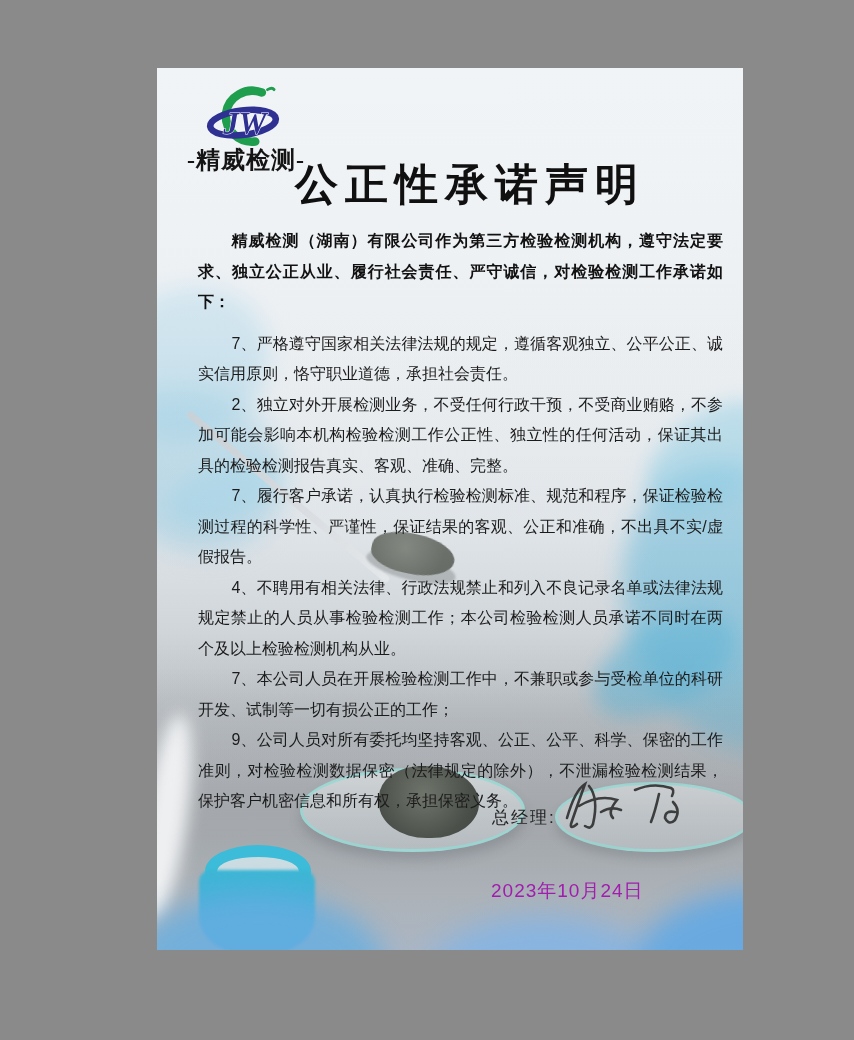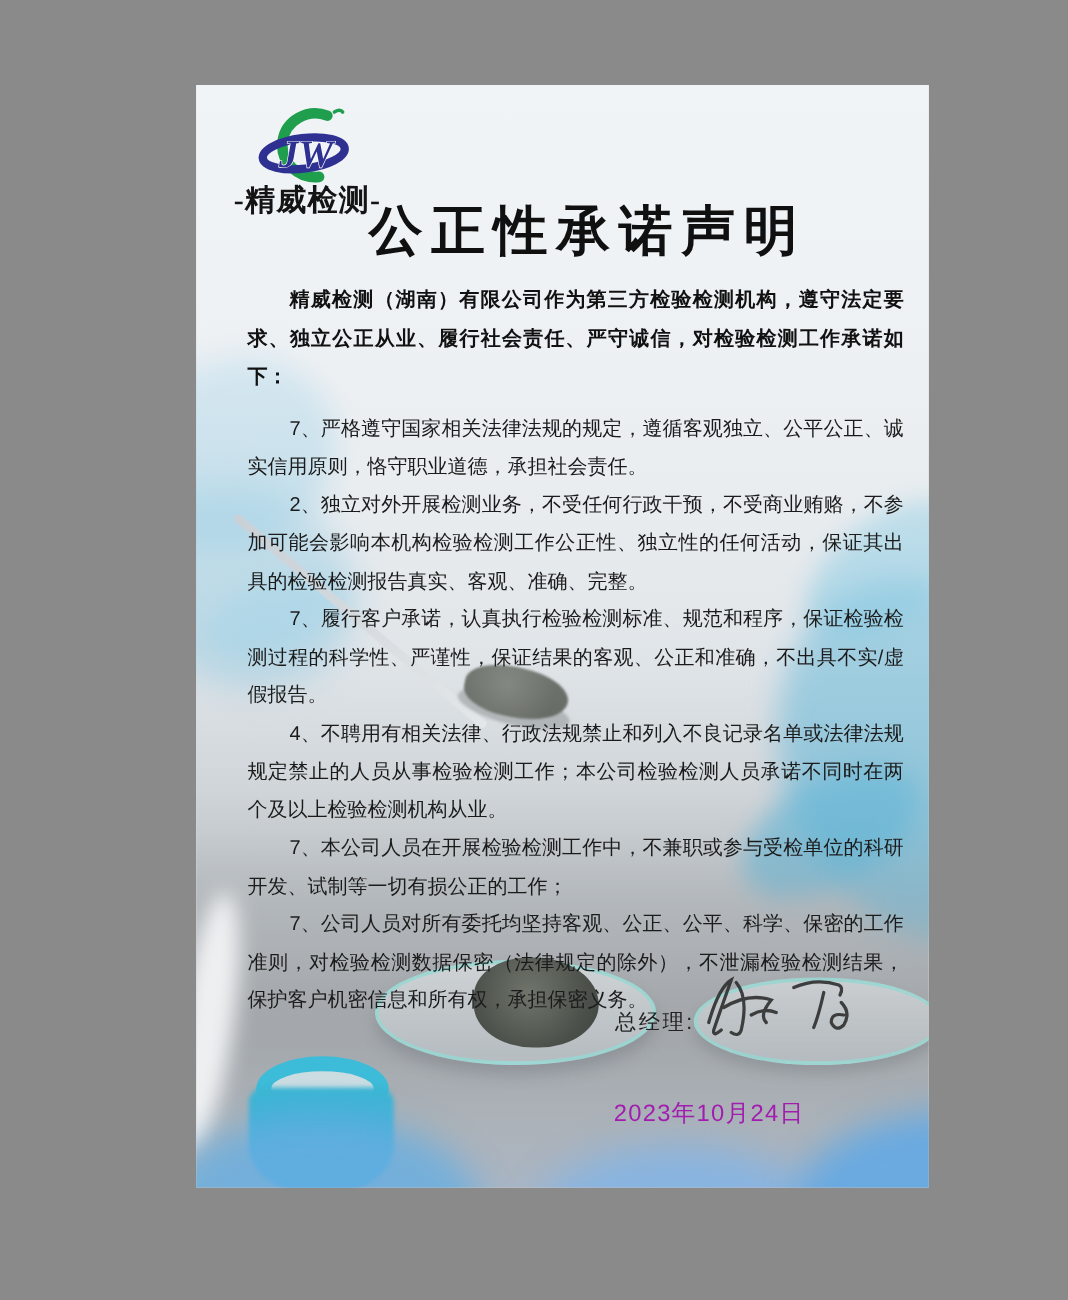--- a/index.html
+++ b/index.html
@@ -124,21 +124,21 @@
 
   <div class="title">公正性承诺声明</div>
 
   <div class="content">
     <p class="intro">精威检测（湖南）有限公司作为第三方检验检测机构，遵守法定要求、独立公正从业、履行社会责任、严守诚信，对检验检测工作承诺如下：</p>
     <p>7、严格遵守国家相关法律法规的规定，遵循客观独立、公平公正、诚实信用原则，恪守职业道德，承担社会责任。</p>
     <p>2、独立对外开展检测业务，不受任何行政干预，不受商业贿赂，不参加可能会影响本机构检验检测工作公正性、独立性的任何活动，保证其出具的检验检测报告真实、客观、准确、完整。</p>
     <p>7、履行客户承诺，认真执行检验检测标准、规范和程序，保证检验检测过程的科学性、严谨性，保证结果的客观、公正和准确，不出具不实/虚假报告。</p>
     <p>4、不聘用有相关法律、行政法规禁止和列入不良记录名单或法律法规规定禁止的人员从事检验检测工作；本公司检验检测人员承诺不同时在两个及以上检验检测机构从业。</p>
     <p>7、本公司人员在开展检验检测工作中，不兼职或参与受检单位的科研开发、试制等一切有损公正的工作；</p>
-    <p>7、公司人员对所有委托均坚持客观、公正、公平、科学、保密的工作准则，对检验检测数据保密（法律规定的除外），不泄漏检验检测结果，保护客户机密信息和所有权，承担保密义务。</p>
+    <p>9、公司人员对所有委托均坚持客观、公正、公平、科学、保密的工作准则，对检验检测数据保密（法律规定的除外），不泄漏检验检测结果，保护客户机密信息和所有权，承担保密义务。</p>
   </div>
 
   <div class="sign-row">总经理:</div>
 
   <svg class="signature" viewBox="0 0 142 66">
     <g fill="none" stroke="#2b2b2b" stroke-width="2.6" stroke-linecap="round" opacity="0.88">
       <path d="M12,46 Q20,18 30,12 Q20,40 16,52 Q15,58 22,52"></path>
       <path d="M34,14 Q44,26 38,52 Q36,58 30,54"></path>
       <path d="M24,34 Q44,22 62,28 Q52,40 58,46"></path>
       <path d="M46,40 Q56,34 66,38"></path>

